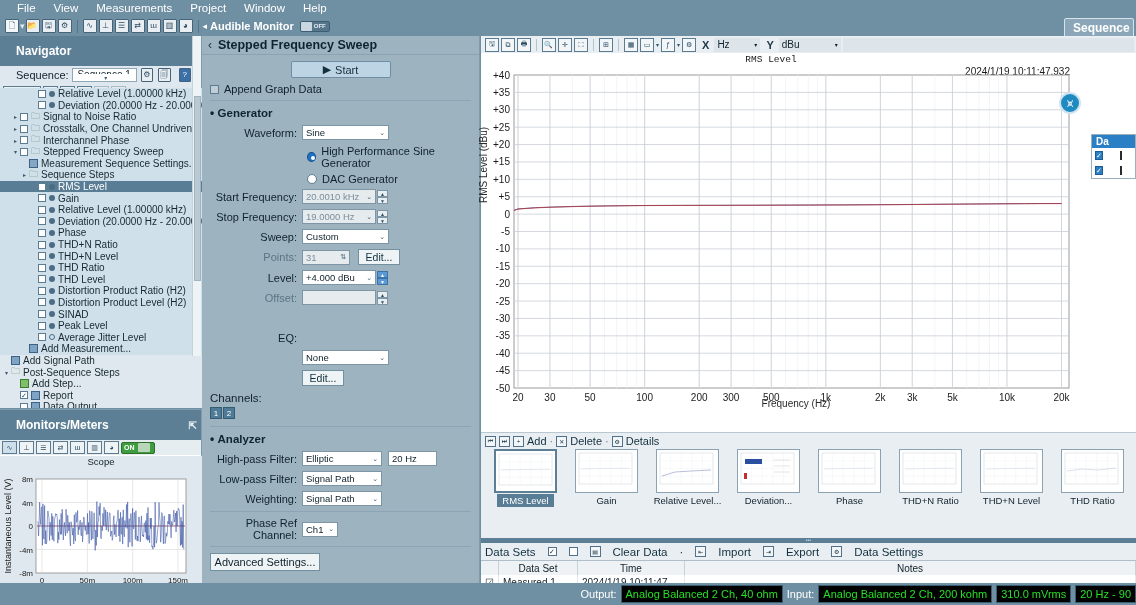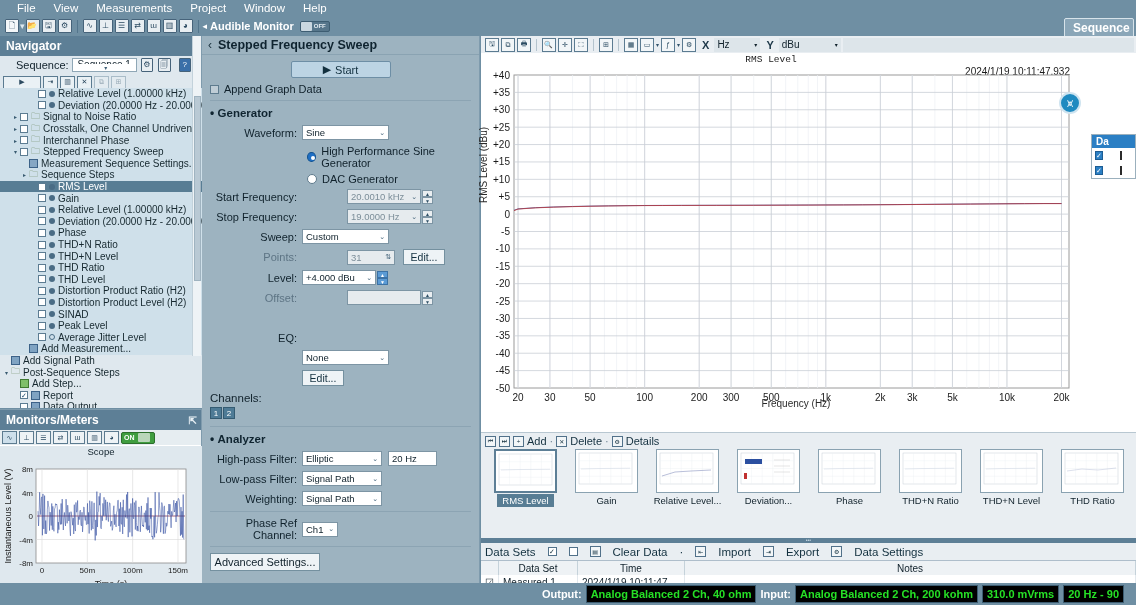--- a/index.html
+++ b/index.html
@@ -49,22 +49,22 @@
     font-weight: bold; font-size: 12px; padding: 2px 8px; border-radius: 2px;
     overflow: hidden; white-space: nowrap; width: 70px;
   }
 
   
   .navigator {
     position: absolute; left: 0; top: 36px; width: 202px; height: 372px;
     background: #dfe8ee; border-right: 1px solid #7f9bad;
   }
   .panel-title {
-    height: 20px; background: #5d7f96; color: #ffffff; font-weight: bold;
-    font-size: 12px; display: flex; align-items: center; padding-left: 6px;
+    height: 30px; background: #5d7f96; color: #ffffff; font-weight: bold;
+    font-size: 12px; display: flex; align-items: center; padding-left: 16px;
     justify-content: space-between; padding-right: 4px;
   }
   .panel-title .pin { font-size: 10px; color: #e8f0f5; }
   .seqrow {
     height: 18px; display: flex; align-items: center; gap: 3px;
     padding-left: 16px; background: #dfe8ee; font-size: 11px;
   }
   .seqrow .lbl { font-size: 11px; }
   .combo {
     background: #ffffff; border: 1px solid #8fa7b6; height: 14px;
@@ -143,21 +143,21 @@
   .sect { font-weight: bold; font-size: 11.5px; color: #0f2430; margin-bottom: 5px; }
   .sect::before { content: "• "; font-size: 12px; }
   .frow { display: flex; align-items: center; margin-bottom: 5px; }
   .frow .flab { width: 92px; text-align: right; font-size: 11px; padding-right: 5px; color: #10222c; }
   .frow .flab.dim { color: #5d7484; }
   .fin {
     height: 15px; background: #ffffff; border: 1px solid #7d95a4;
     display: flex; align-items: center; padding: 0 3px; font-size: 9.5px;
     justify-content: space-between; color: #10222c;
   }
-  .fin.dim { background: #e6ebee; color: #7c8e99; margin-left: 45px; }
+  .fin.dim { background: #e6ebee; color: #7c8e99; }
   .fin .arw { font-size: 7px; color: #44637a; }
   .spin { display: flex; flex-direction: column; margin-left: 1px; }
   .spin div {
     width: 11px; height: 7px; background: #e9eef1; border: 1px solid #7d95a4;
     font-size: 5px; line-height: 6px; text-align: center; color: #2f5066;
   }
   .spin.blue div { background: #5b9bd5; color: #ffffff; border-color: #3c72a5; }
   .radio-row { display: flex; align-items: center; gap: 5px; font-size: 11px; margin: 0 0 4px 97px; }
   .rad { width: 10px; height: 10px; border-radius: 50%; border: 1px solid #5e7a8c; background: #ffffff; position: relative; }
   .rad.on { background: #1f6fc4; border-color: #12528f; }
@@ -241,21 +241,21 @@
   .drow div { border-right: 1px solid #e2e8ed; display: flex; align-items: center; padding-left: 4px; }
   .c0 { width: 18px; justify-content: center !important; padding-left: 0 !important; }
   .c1 { width: 79px; }
   .c2 { width: 107px; }
   .c3 { flex: 1; }
 
   
   .status {
     position: absolute; left: 0; top: 583px; width: 1136px; height: 22px;
     background: #6f8fa3; display: flex; align-items: center; justify-content: flex-end;
-    padding-right: 16px; gap: 4px; font-size: 11px; color: #ffffff; font-weight: bold;
+    padding-right: 4px; gap: 4px; font-size: 11px; color: #ffffff;
   }
   .status .lab { color: #ffffff; }
   .status .led {
     background: #000000; color: #26e026; font-family: "Liberation Sans", sans-serif;
     font-size: 11px; padding: 2px 4px; border: 1px solid #3d5d72; white-space: nowrap;
   }
 </style>
 </head>
 <body>
 

